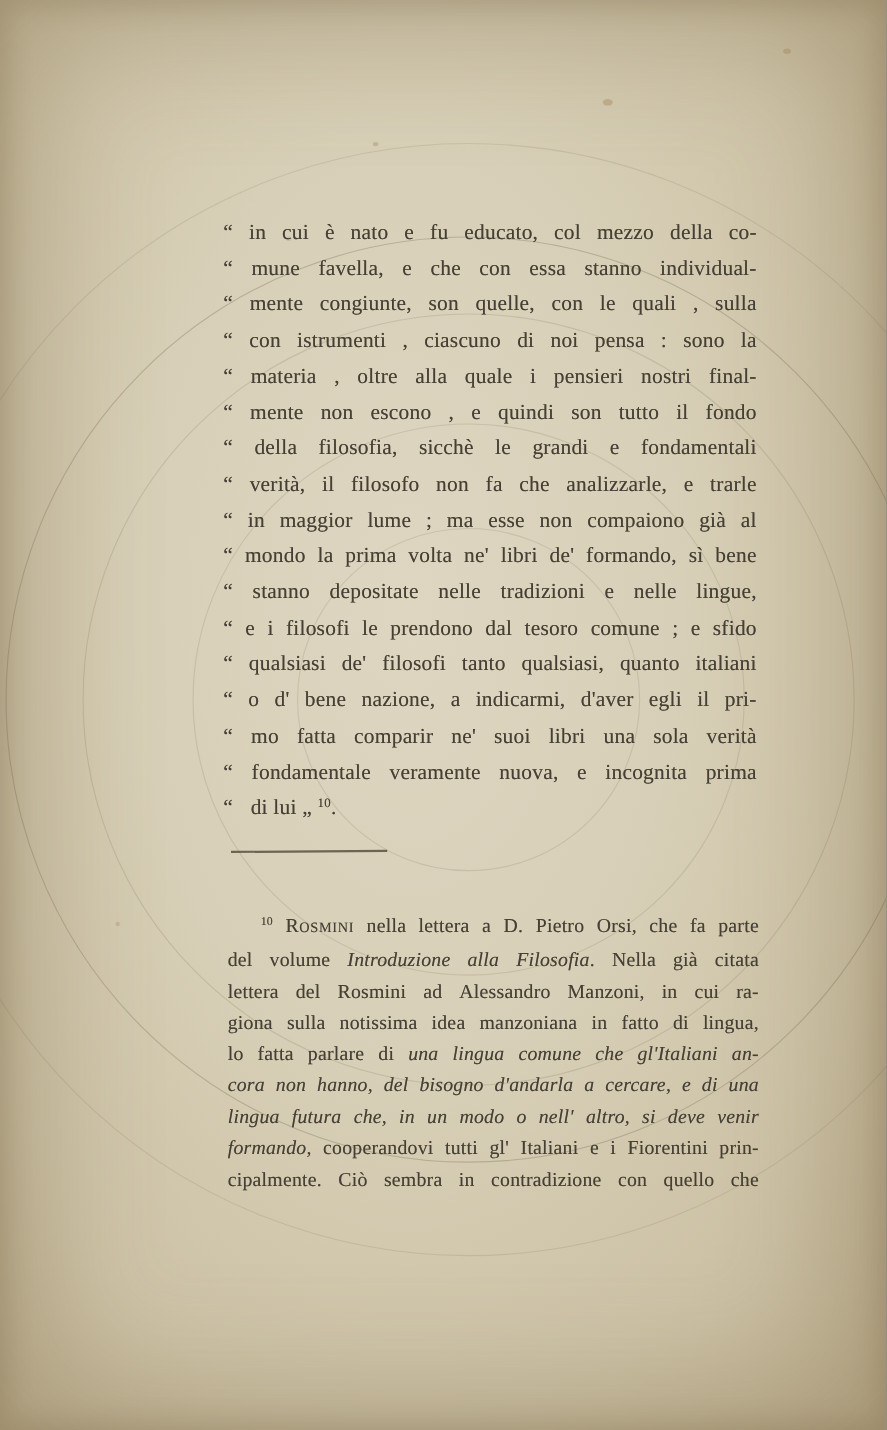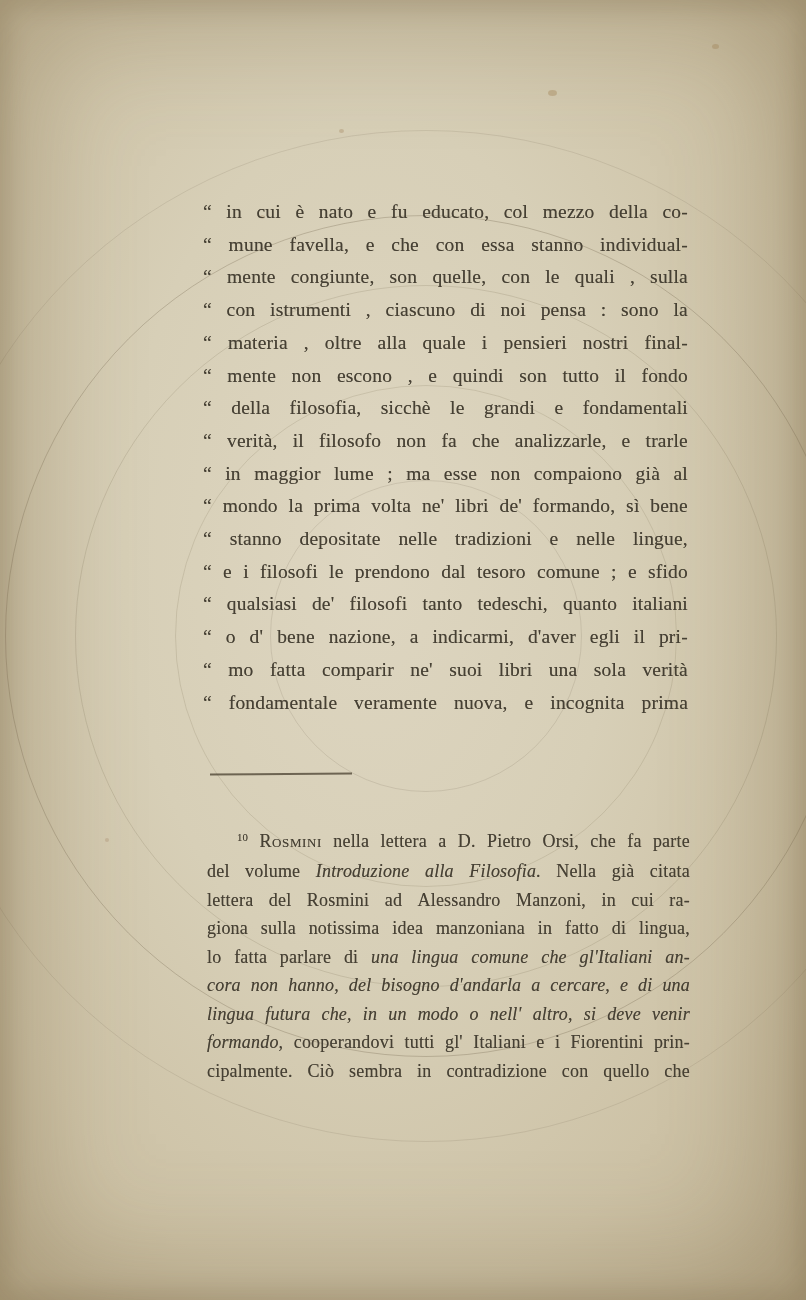--- a/index.html
+++ b/index.html
@@ -208,21 +208,21 @@
         <span class="word"><span>;</span></span>
         <span class="word"><span>e</span></span>
         <span class="word"><span>sfido</span></span>
       </div>
       <div class="tline j">
         <span class="qmark">“</span>
         <span class="word"><span>qualsiasi</span></span>
         <span class="word"><span>de'</span></span>
         <span class="word"><span>filosofi</span></span>
         <span class="word"><span>tanto</span></span>
-        <span class="word"><span>tedeschi,</span></span>
+        <span class="word"><span>qualsiasi,</span></span>
         <span class="word"><span>quanto</span></span>
         <span class="word"><span>italiani</span></span>
       </div>
       <div class="tline j">
         <span class="qmark">“</span>
         <span class="word"><span>o</span></span>
         <span class="word"><span>d'</span></span>
         <span class="word"><span>bene</span></span>
         <span class="word"><span>nazione,</span></span>
         <span class="word"><span>a</span></span>
@@ -246,20 +246,21 @@
       </div>
       <div class="tline j">
         <span class="qmark">“</span>
         <span class="word"><span>fondamentale</span></span>
         <span class="word"><span>veramente</span></span>
         <span class="word"><span>nuova,</span></span>
         <span class="word"><span>e</span></span>
         <span class="word"><span>incognita</span></span>
         <span class="word"><span>prima</span></span>
       </div>
+      <div class="tline noj"><span class="qmark">“</span><span>di lui </span><span class="s-lowquote">„ </span><span class="s-sup">10</span><span>.</span></div>
     </div>
 
   <div class="rule"></div>
 
   <div class="footnote" id="footnote">
       <div class="tline j" style="padding-left: 30px;">
         <span class="word"><span class="s-sup">10</span></span>
         <span class="word"><span class="s-smallcaps">Rosmini</span></span>
         <span class="word"><span>nella</span></span>
         <span class="word"><span>lettera</span></span>

